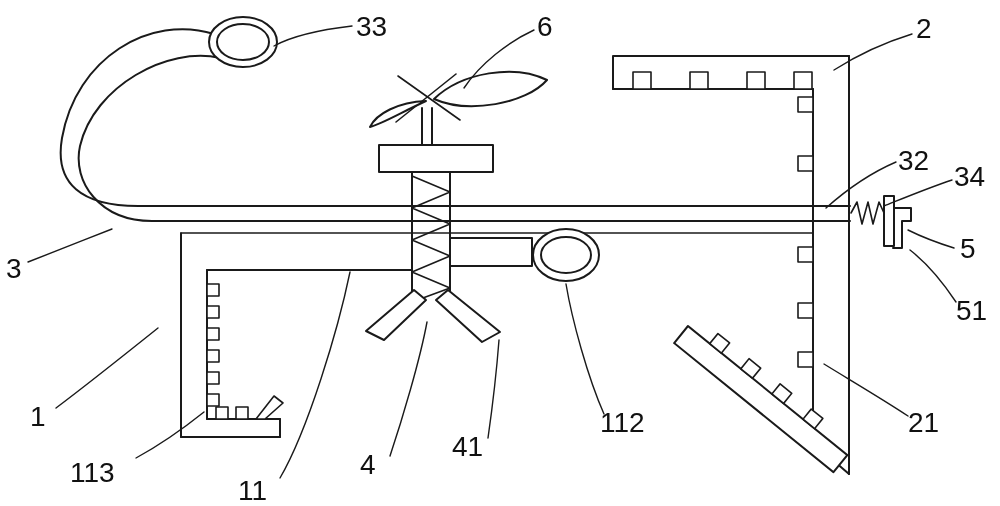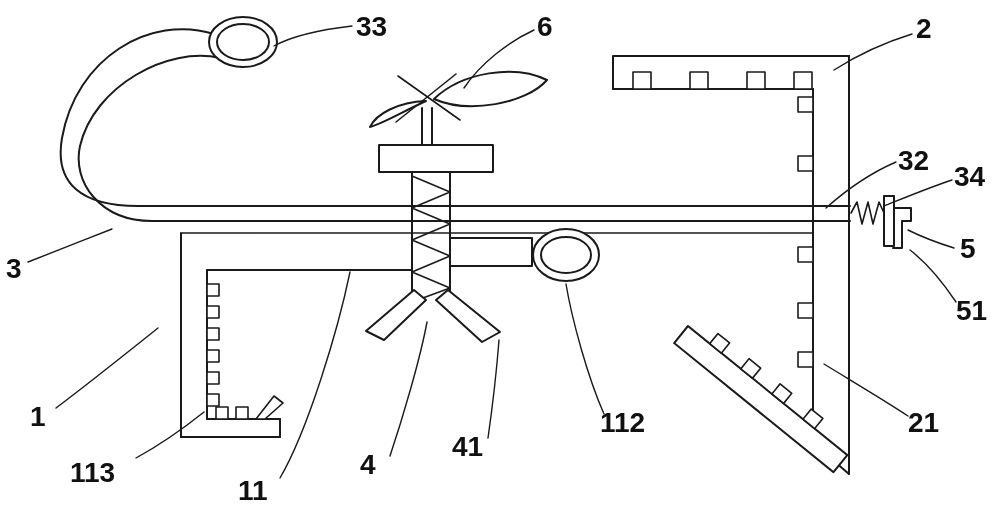--- a/index.html
+++ b/index.html
@@ -1,17 +1,17 @@
 <!DOCTYPE html>
 <html><head>
 <meta charset="utf-8">
 <style>
   html,body{margin:0;padding:0;background:#ffffff;}
   .figure-canvas{
-    width:1000px;height:506px;position:relative;background:#ffffff;overflow:hidden;font-weight:bold;
+    width:1000px;height:506px;position:relative;background:#ffffff;overflow:hidden;
   }
   svg{display:block;}
   .draw{stroke:#1a1a1a;stroke-width:2;fill:none;stroke-linecap:round;stroke-linejoin:round;}
   .thin{stroke-width:1.6;}
   .fillw{fill:#ffffff;}
   .leader{stroke:#1a1a1a;stroke-width:1.4;fill:none;stroke-linecap:round;}
   .part-label{
     font-family:"Liberation Sans", sans-serif;
     font-size:28px;
     fill:#111111;

